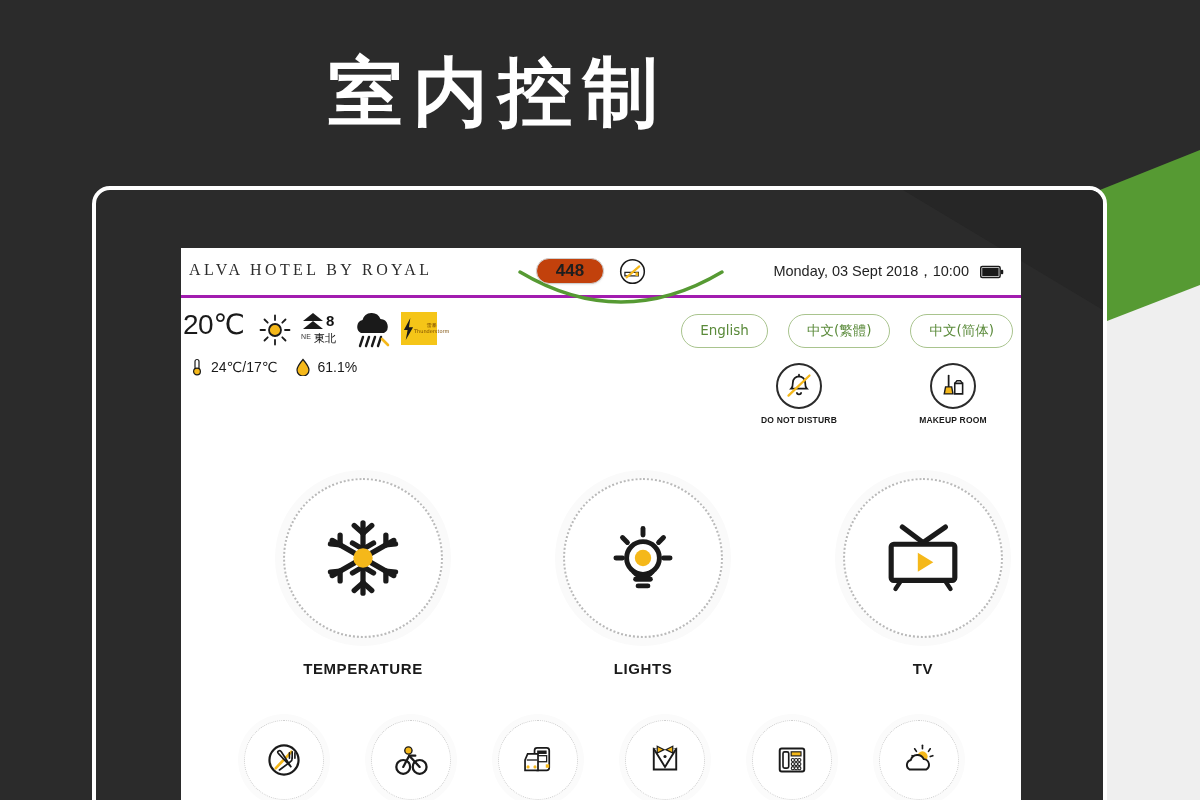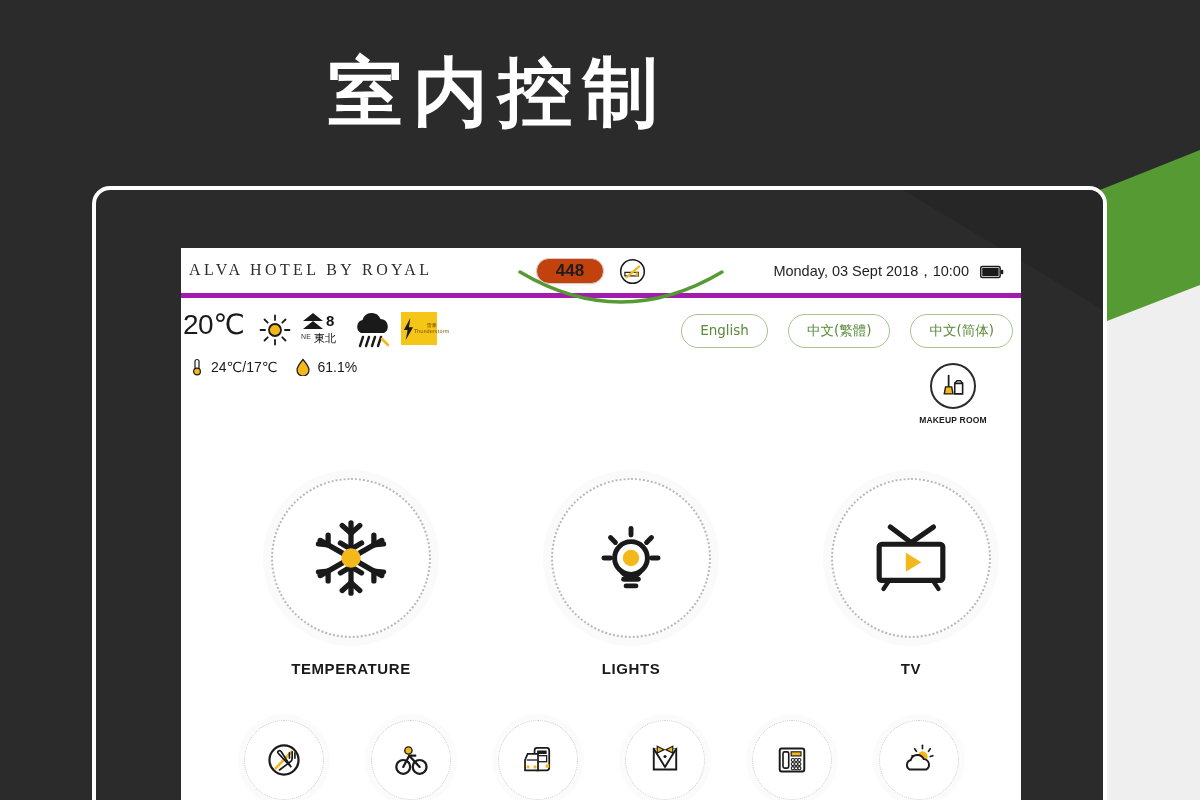--- a/index.html
+++ b/index.html
@@ -80,21 +80,21 @@
     left:85px; top:58px;
     width:840px; height:600px;
     background:#ffffff;
     overflow:hidden;
   }
 
   
   #screen-header {
     position:relative; height:50px;
     background:#ffffff;
-    border-bottom:5px solid #a21caf;
+    border-bottom:3px solid #a21caf;
   }
   #hotel-name {
     position:absolute; left:8px; top:13px;
     font-size:16px; letter-spacing:3.4px; color:#2c2c2c;
     font-family:"Liberation Serif","DejaVu Serif",serif;
     white-space:nowrap;
   }
   #room-badge {
     position:absolute; left:355px; top:10px;
     width:68px; height:26px;
@@ -194,21 +194,21 @@
     width:46px; height:46px; margin:0 auto 6px;
     border:2px solid #2b2b2b; border-radius:50%;
     display:flex; align-items:center; justify-content:center;
   }
   .service-label {
     font-size:8.5px; font-weight:bold; color:#1a1a1a; letter-spacing:.2px;
   }
 
   
   #main-tiles {
-    position:absolute; left:0; top:230px; width:900px;
+    position:absolute; left:12px; top:230px; width:900px;
     display:flex; justify-content:center; gap:60px;
   }
   .tile { width:220px; text-align:center; cursor:pointer; }
   .tile-circle {
     width:160px; height:160px; margin:0 auto;
     border-radius:50%;
     border:2px dotted #b9b9b9;
     background:#ffffff;
     box-shadow:0 0 0 8px #fafafa;
     display:flex; align-items:center; justify-content:center;
@@ -340,20 +340,31 @@
       </div>
     </div>
 
     <div id="lang-group">
       <div class="lang-pill">English</div>
       <div class="lang-pill">中文(繁體)</div>
       <div class="lang-pill">中文(简体)</div>
     </div>
 
     <div id="service-group">
+      <div class="service-item">
+        <div class="service-ring">
+          <svg viewBox="0 0 32 32" style="width:28px;height:28px;">
+            <path d="M16 5 a7 7 0 0 1 7 7 c0 5 2 7 2 7 H7 s2-2 2-7 a7 7 0 0 1 7-7 Z" fill="none" stroke="#1a1a1a" stroke-width="2"></path>
+            <path d="M13.5 23 a2.5 2.5 0 0 0 5 0" fill="none" stroke="#1a1a1a" stroke-width="2"></path>
+            <line x1="16" y1="3" x2="16" y2="5" stroke="#1a1a1a" stroke-width="2" stroke-linecap="round"></line>
+            <line x1="4" y1="27" x2="28" y2="4" stroke="#f5b81a" stroke-width="2.6" stroke-linecap="round"></line>
+          </svg>
+        </div>
+        <div class="service-label">DO NOT DISTURB</div>
+      </div>
       <div class="service-item">
         <div class="service-ring">
           <svg viewBox="0 0 32 32" style="width:28px;height:28px;">
             <line x1="11" y1="4" x2="11" y2="17" stroke="#1a1a1a" stroke-width="2" stroke-linecap="round"></line>
             <path d="M7.5 17 h7 l1.5 8 h-10 Z" fill="#f5b81a" stroke="#1a1a1a" stroke-width="1.6"></path>
             <path d="M18 13 h9 v12 h-9 Z" fill="#fff" stroke="#1a1a1a" stroke-width="1.8"></path>
             <path d="M18 13 l2.5 -3 h4 l2.5 3" fill="none" stroke="#1a1a1a" stroke-width="1.6"></path>
           </svg>
         </div>
         <div class="service-label">MAKEUP ROOM</div>

